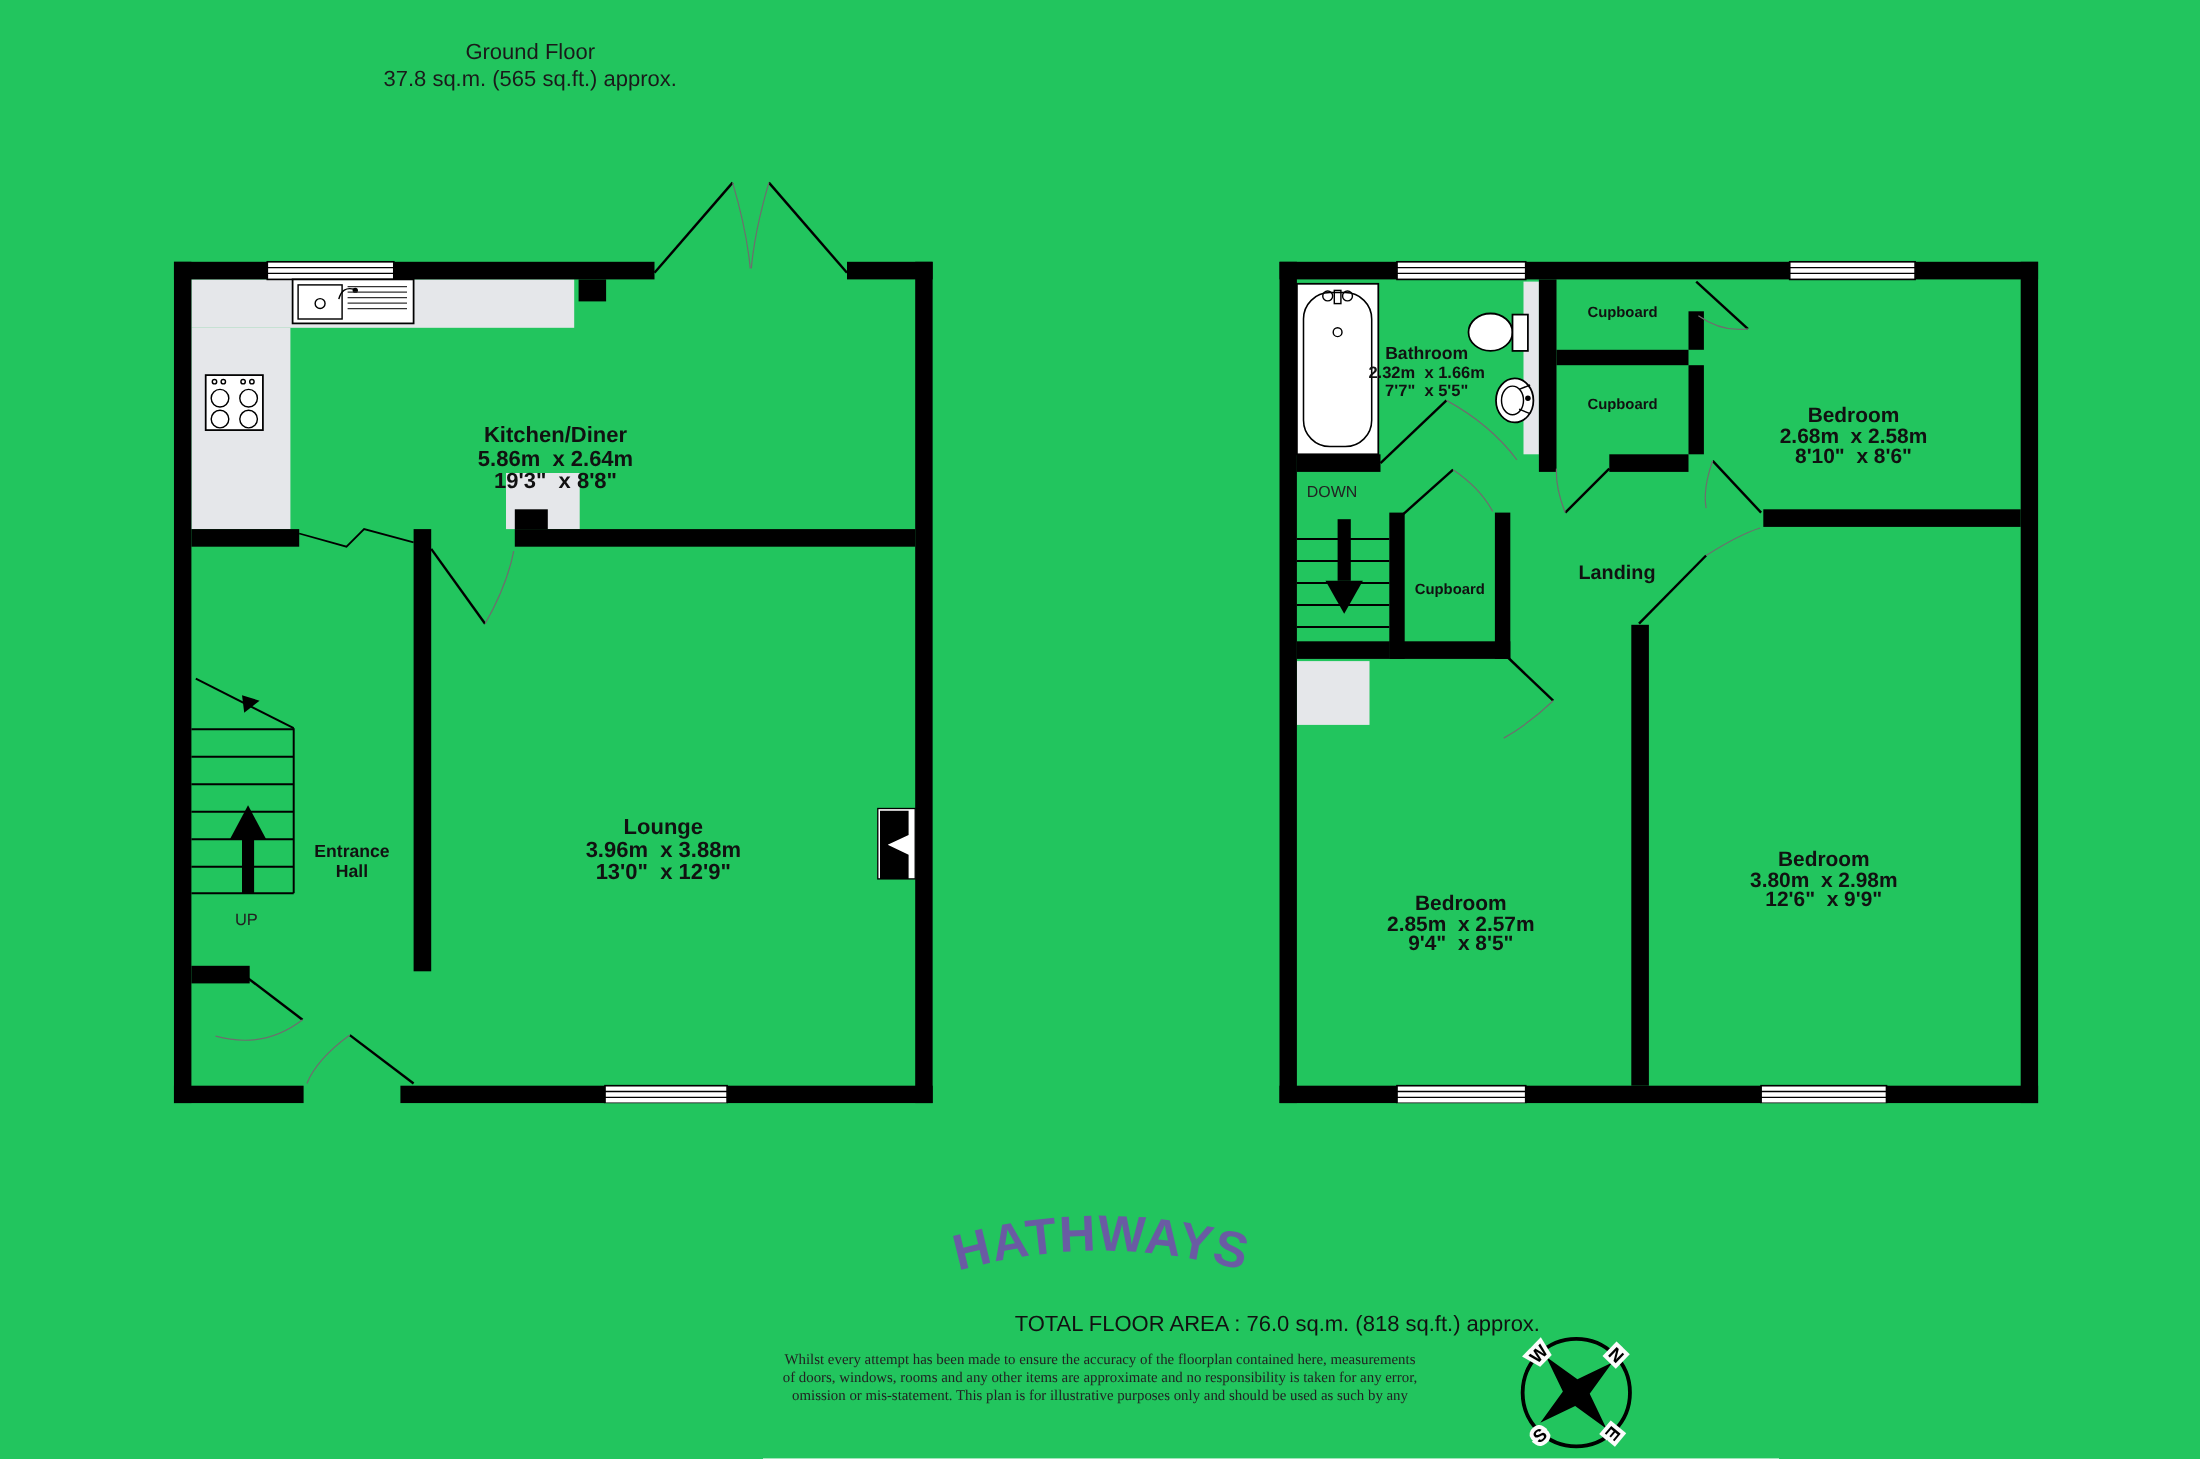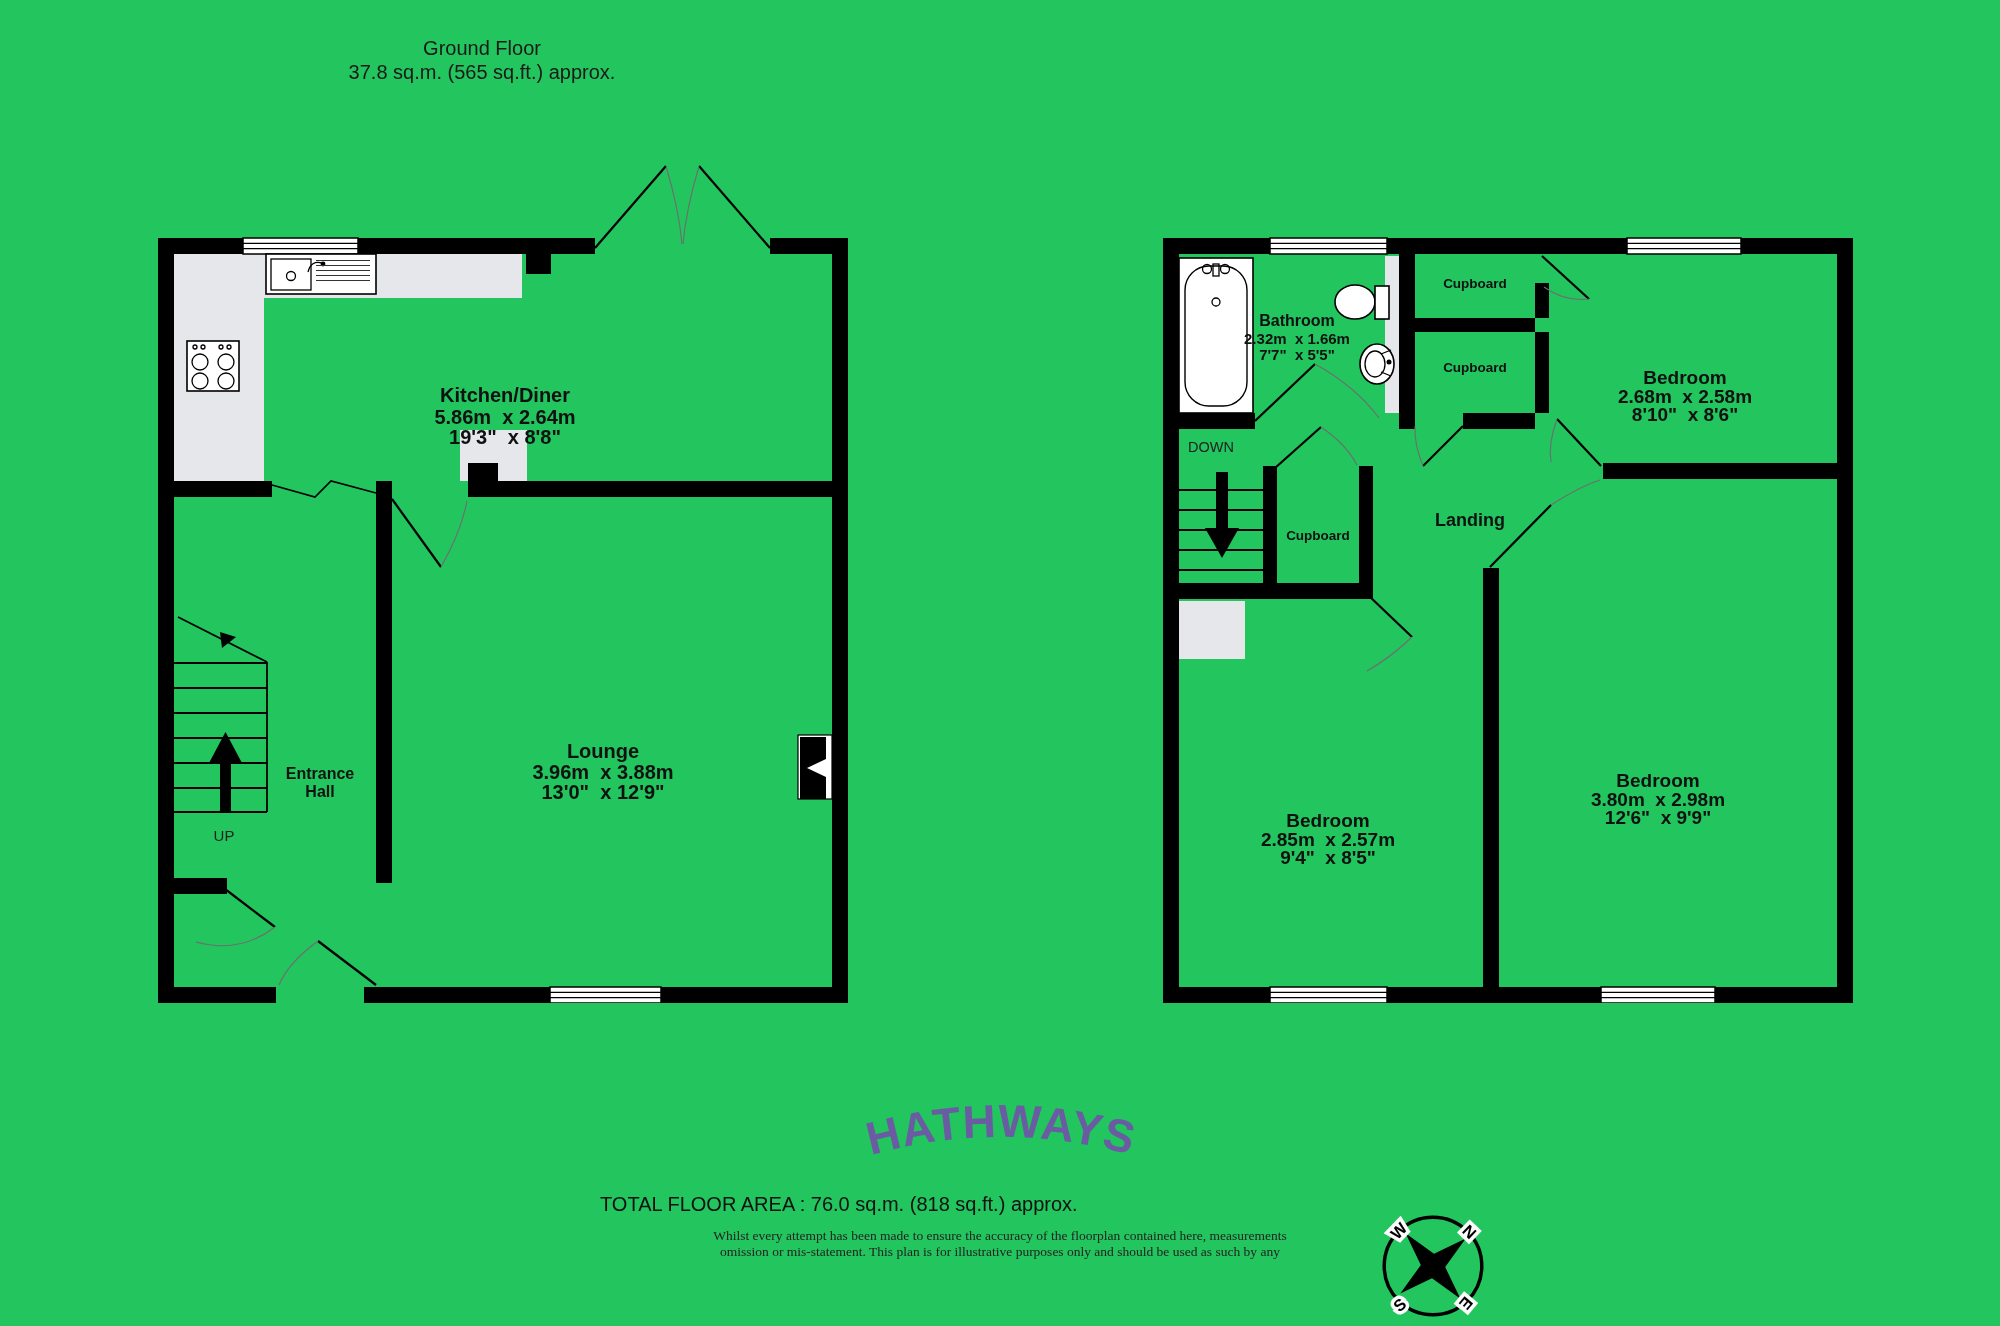--- a/index.html
+++ b/index.html
@@ -14,21 +14,21 @@
   .cnt{fill:#e5e7ea;}
   .fx{fill:#fff;stroke:#000;stroke-width:1.6;}
   .fx2{fill:none;stroke:#000;stroke-width:1.3;}
   .leaf{stroke:#000;stroke-width:2.2;fill:none;}
   .arc{stroke:#6e6e6e;stroke-width:1.1;fill:none;}
   .stp{stroke:#000;stroke-width:1.8;fill:none;}
   .zig{stroke:#000;stroke-width:1.6;fill:none;}
   svg text{font-family:"Liberation Sans",sans-serif;white-space:pre;}
   text.rm{font-weight:bold;fill:#111;text-anchor:middle;}
   text.pl{font-weight:normal;fill:#222;text-anchor:middle;}
-  .footer-total{position:absolute;left:600px;top:1192px;width:800px;text-align:left;
+  .footer-total{position:absolute;left:600px;top:1192px;width:800px;text-align:right;
                 font-size:20px;line-height:24px;color:#111;}
   .footer-disc{position:absolute;left:560px;top:1228px;width:880px;text-align:center;
                font-size:13.5px;line-height:16.4px;color:#222;font-family:Liberation Serif, serif;}
   .brand-svg{position:absolute;left:856px;top:1076px;width:290px;height:96px;}
   .compass-svg{position:absolute;left:1372px;top:1202px;width:122px;height:124px;}
   text.cmp{font-weight:bold;fill:#000;stroke:#fcfcfc;stroke-width:7px;paint-order:stroke;
            text-anchor:middle;font-size:16px;}
 </style>
 </head>
 <body>
@@ -319,20 +319,21 @@
       </defs>
     <text font-size="46" font-weight="bold" fill="#6a5ba3" letter-spacing="1">
       <textPath href="#brandarc" startOffset="50%" text-anchor="middle">HATHWAYS</textPath>
     </text>
   </svg>
 
   <div class="footer-total">TOTAL FLOOR AREA : 76.0 sq.m. (818 sq.ft.) approx.</div>
 
   <div class="footer-disc">
     <div>Whilst every attempt has been made to ensure the accuracy of the floorplan contained here, measurements</div>
+    <div>of doors, windows, rooms and any other items are approximate and no responsibility is taken for any error,</div>
     <div>omission or mis-statement. This plan is for illustrative purposes only and should be used as such by any</div>
   </div>
 
   <svg class="compass-svg" viewBox="0 0 120 122">
     <circle cx="60" cy="63" r="48" fill="none" stroke="#000" stroke-width="3.4"></circle>
     <polygon fill="#000" points="92.2,36 72,64 87,95.2 59,75 27.8,90 48,62 33,30.8 61,51"></polygon>
     <text class="cmp" x="96" y="35" transform="rotate(44 96 29)">N</text>
     <text class="cmp" x="93" y="106" transform="rotate(130 93 100)">E</text>
     <text class="cmp" x="27" y="107" transform="rotate(-40 27 101)">S</text>
     <text class="cmp" x="26" y="34" transform="rotate(-46 26 28)">W</text>

